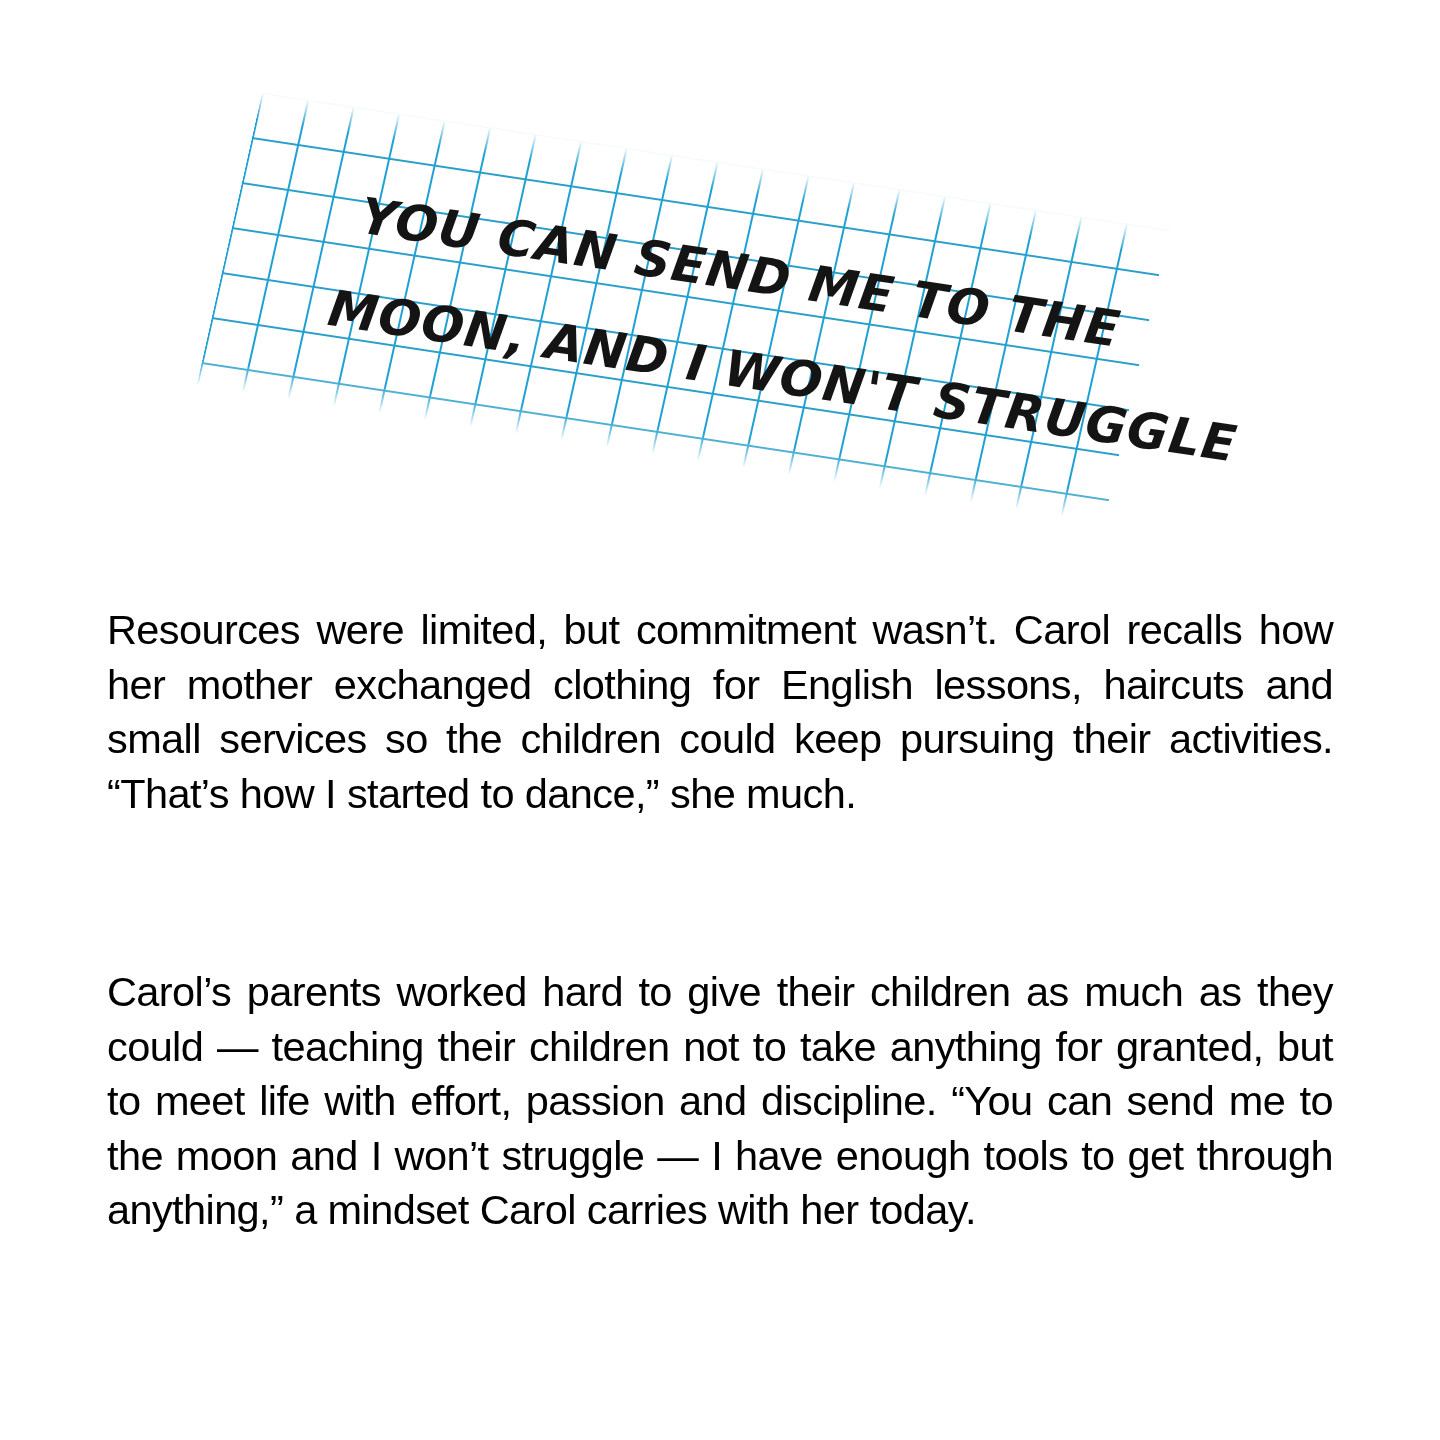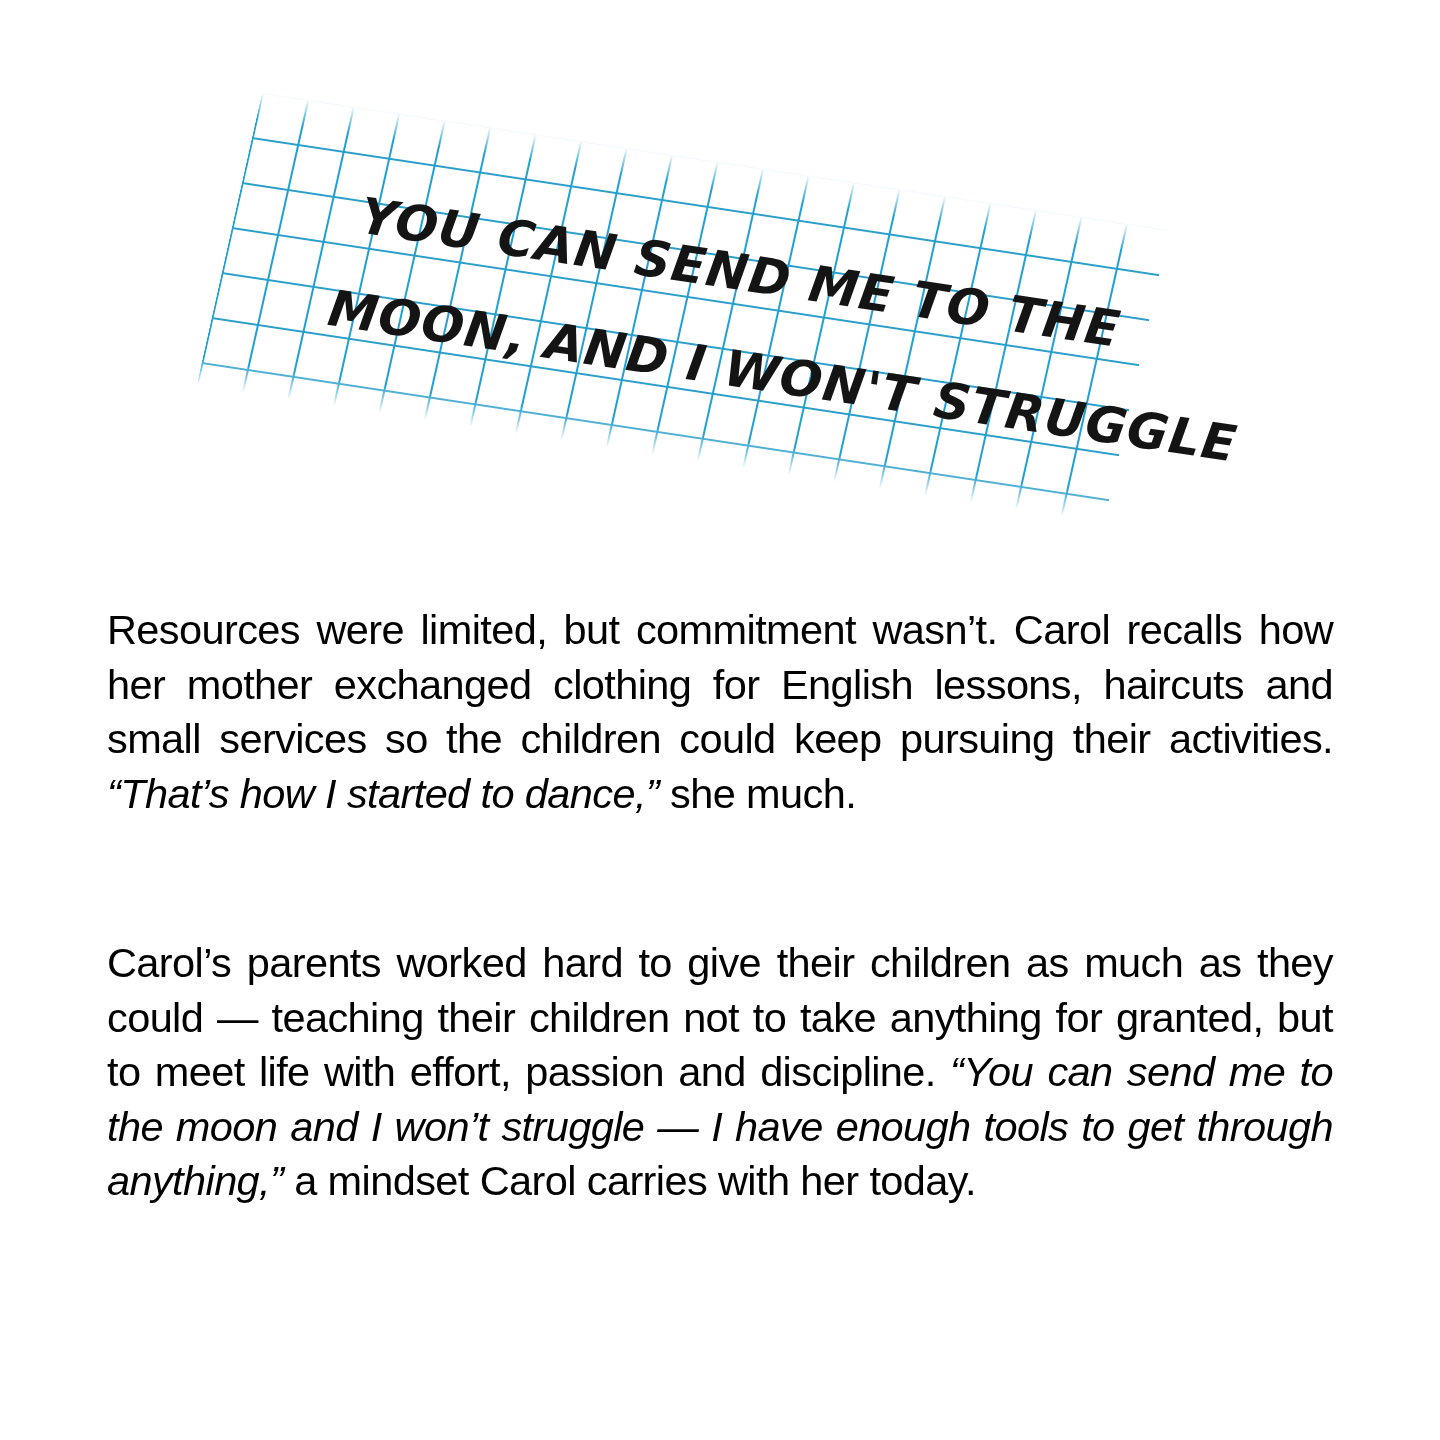--- a/index.html
+++ b/index.html
@@ -71,23 +71,23 @@
       width: 1226px;
       font-family: "Liberation Sans", sans-serif;
       font-size: 41.5px;
       line-height: 54.5px;
       letter-spacing: -0.6px;
       color: #000000;
       text-align: justify;
       text-align-last: left;
     }
     .para-1 { top: 603px; }
-    .para-2 { top: 936px; }
+    .para-2 { top: 965px; }
     .article p { margin: 0; }
-    .quote { font-style: italic; }
+    .quote { }
   </style>
 </head>
 <body>
 
 <div class="note-wrap">
   <div class="grid-paper"></div>
   <div class="note-text">
     <span class="note-line first">YOU CAN SEND ME TO THE</span>
     <span class="note-line second">MOON, AND I WON'T STRUGGLE</span>
   </div>

